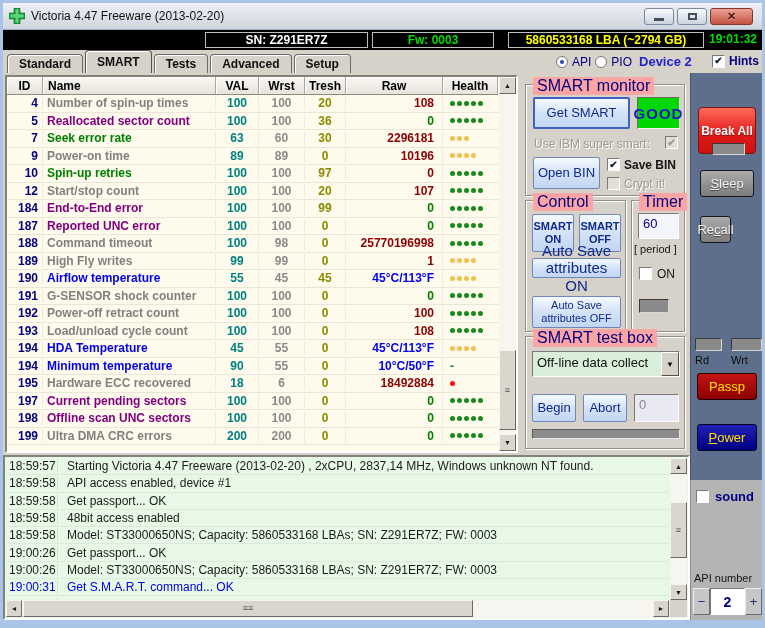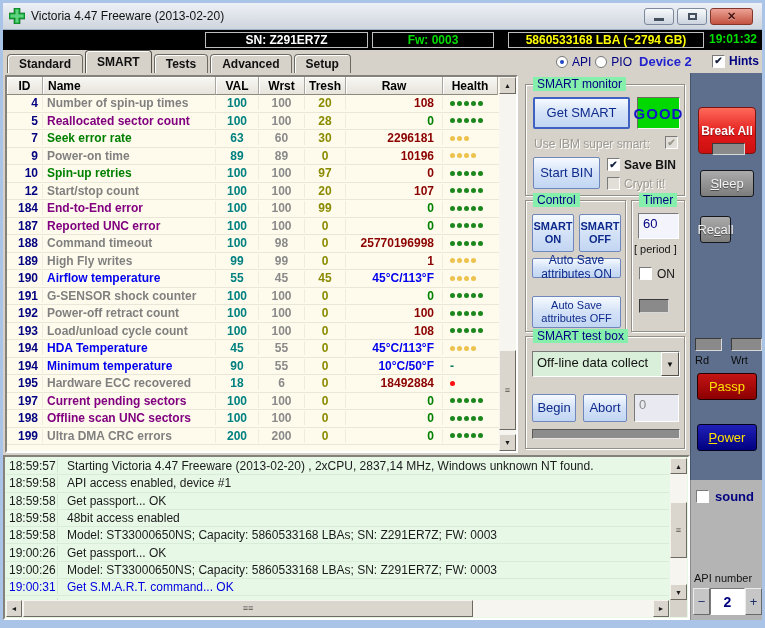--- a/index.html
+++ b/index.html
@@ -80,21 +80,21 @@
   .sb-thumb{background:#dad6ce;border:1px solid;border-color:#f6f4ee #6e6a62 #6e6a62 #f6f4ee;
     display:flex;align-items:center;justify-content:center;color:#55514a;font-size:9px;line-height:1;}
   .table-vscroll{position:absolute;right:0;top:0;bottom:0;width:17px;}
   .table-vscroll .up{position:absolute;top:0;left:0;right:0;height:17px;}
   .table-vscroll .down{position:absolute;bottom:0;left:0;right:0;height:17px;}
   .table-vscroll .trk{position:absolute;top:17px;bottom:17px;left:0;right:0;}
   .table-vscroll .thm{position:absolute;left:0;right:0;top:273px;height:80px;}
 
   
   .group{position:absolute;border:1px solid #928f86;box-shadow:inset 1px 1px 0 #fff,1px 1px 0 #fff;}
-  .group-title{position:absolute;top:-8px;left:7px;background:#86efac;padding:0 4px;font-size:12px;color:#000080;}
+  .group-title{position:absolute;top:-8px;left:7px;background:#fca5a5;padding:0 4px;font-size:16px;color:#000080;}
   .xp-btn{background:linear-gradient(#f5faff,#d4e2f7 50%,#c2d6f2);border:1px solid #7087bd;border-radius:2px;
     color:#0d2a8c;font-size:12px;display:flex;align-items:center;justify-content:center;text-align:center;line-height:1.15;cursor:default;position:absolute;}
   .xp-btn.focused{border:2px solid #3f62c2;}
   .good-box{position:absolute;background:#00d800;border:1px solid;border-color:#6e6a62 #f6f4ee #f6f4ee #6e6a62;
     color:#1515c8;font-weight:bold;font-size:15px;display:flex;align-items:center;justify-content:center;letter-spacing:1px;}
   .dis-label{color:#9c9a92;text-shadow:1px 1px 0 #fff;font-size:12px;}
   .plain-label{color:#141414;font-size:12px;}
   .sunken-input{background:#f4f4fc;border:1px solid;border-color:#7a7a7a #fdfdfd #fdfdfd #7a7a7a;
     color:#000080;font-size:13px;padding:2px 4px;position:absolute;}
   .led{background:#8a8a8a;border:1px solid;border-color:#3a3a3a #d8d8d8 #d8d8d8 #3a3a3a;position:absolute;}
@@ -227,21 +227,21 @@
               <span class="dot green"></span>
               <span class="dot green"></span>
               <span class="dot green"></span>
             </div>
           </div>
           <div class="tr">
             <div class="td id">5</div>
             <div class="td name nm-purple">Reallocated sector count</div>
             <div class="td val">100</div>
             <div class="td wrst">100</div>
-            <div class="td tresh">28</div>
+            <div class="td tresh">36</div>
             <div class="td raw rw-green">0</div>
             <div class="td health">
               <span class="dot green"></span>
               <span class="dot green"></span>
               <span class="dot green"></span>
               <span class="dot green"></span>
               <span class="dot green"></span>
             </div>
           </div>
           <div class="tr">
@@ -508,32 +508,32 @@
         <div class="sb-btn down">▼</div>
       </div>
     </div>
 
     <div class="group" style="left:522px;top:11px;width:160px;height:112px;">
       <div class="group-title">SMART monitor</div>
       <div class="xp-btn focused" style="left:7px;top:12px;width:97px;height:32px;font-size:13px;">Get SMART</div>
       <div class="good-box" style="left:111px;top:12px;width:43px;height:32px;">GOOD</div>
       <div class="dis-label" style="position:absolute;left:8px;top:52px;">Use IBM super smart:</div>
       <div class="checkbox disabled" style="position:absolute;right:6px;top:51px;">✔</div>
-      <div class="xp-btn" style="left:7px;top:72px;width:67px;height:32px;font-size:13px;">Start BIN</div>
+      <div class="xp-btn" style="left:7px;top:72px;width:67px;height:32px;font-size:13px;">Open BIN</div>
       <div class="checkbox" style="position:absolute;left:81px;top:73px;">✔</div>
       <div class="plain-label" style="position:absolute;left:98px;top:73px;font-weight:bold;">Save BIN</div>
       <div class="checkbox disabled" style="position:absolute;left:81px;top:92px;"></div>
       <div class="dis-label" style="position:absolute;left:98px;top:92px;">Crypt it!</div>
     </div>
 
     <div class="group" style="left:522px;top:127px;width:101px;height:132px;">
       <div class="group-title">Control</div>
       <div class="xp-btn" style="left:6px;top:13px;width:42px;height:38px;font-size:11px;font-weight:bold;padding:2px;">SMART ON</div>
       <div class="xp-btn" style="left:53px;top:13px;width:42px;height:38px;font-size:11px;font-weight:bold;padding:2px;">SMART OFF</div>
-      <div class="xp-btn" style="left:6px;top:57px;width:89px;height:20px;font-size:12px;padding:2px;">Auto Save attributes ON</div>
+      <div class="xp-btn" style="left:6px;top:57px;width:89px;height:20px;font-size:15px;padding:2px;">Auto Save attributes ON</div>
       <div class="xp-btn" style="left:6px;top:95px;width:89px;height:32px;font-size:11px;padding:2px;">Auto Save attributes OFF</div>
     </div>
 
     <div class="group" style="left:628px;top:127px;width:54px;height:132px;">
       <div class="group-title">Timer</div>
       <div class="sunken-input" style="left:6px;top:12px;width:41px;height:26px;">60</div>
       <div class="plain-label" style="position:absolute;left:2px;top:42px;font-size:11px;">[ period ]</div>
       <div class="checkbox" style="position:absolute;left:7px;top:66px;"></div>
       <div class="plain-label" style="position:absolute;left:25px;top:66px;">ON</div>
       <div class="led" style="left:7px;top:98px;width:30px;height:14px;"></div>

